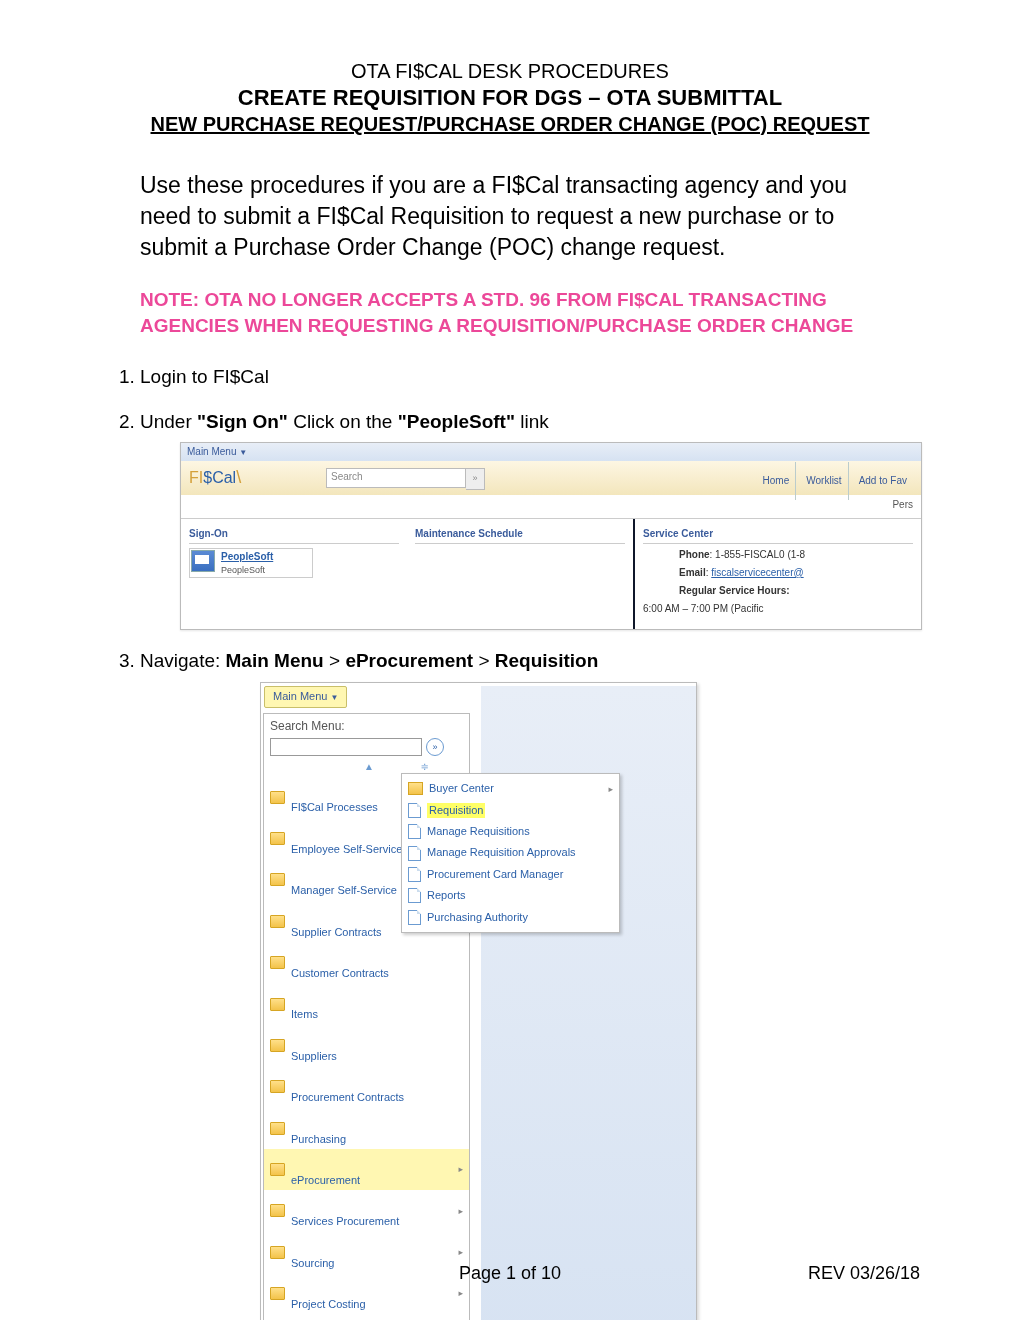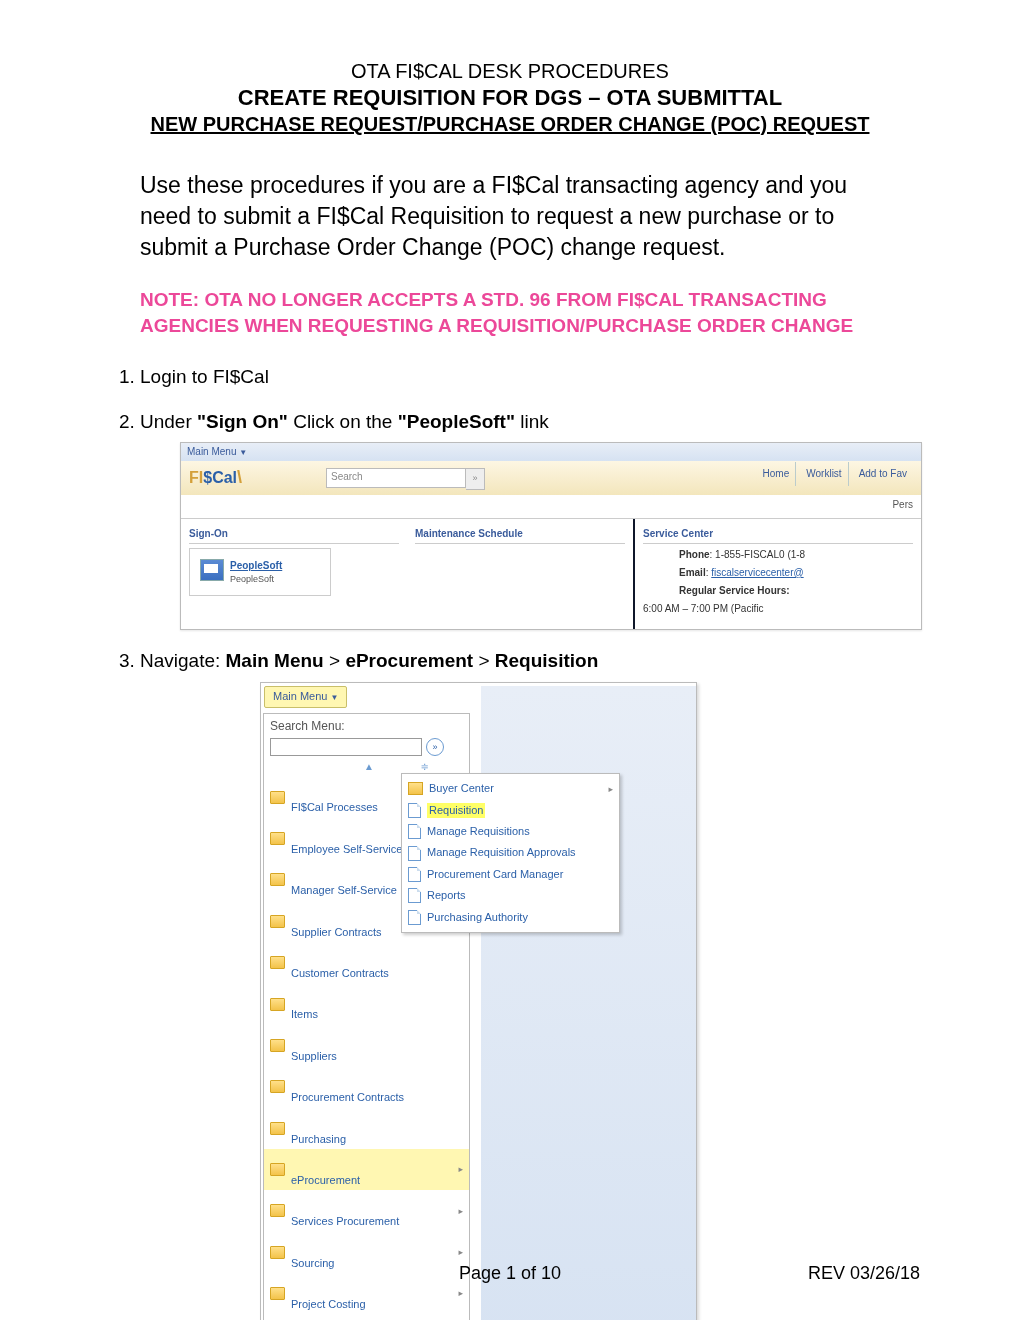--- a/index.html
+++ b/index.html
@@ -13,39 +13,39 @@
   ol.steps{font-size:19px;margin:26px 0 0 14px;padding-left:26px;}
   ol.steps>li{margin-bottom:18px;line-height:1.4;}
   .b{font-weight:bold;}
 
   
   .shot{margin:6px 0 0 40px;border:1px solid #bbb;width:740px;font-family:Arial;font-size:11px;color:#333;box-shadow:0 1px 2px rgba(0,0,0,.1);}
   .s1-top{background:linear-gradient(#e8eef7,#d6e2f2);height:18px;display:flex;align-items:center;padding:0 6px;}
   .s1-top .mm{color:#3a5b9b;font-size:10px;}
   .s1-top .mm .tri{font-size:8px;color:#3a5b9b;}
   .s1-band{background:linear-gradient(#fdf6e3,#f3e6bc);height:34px;display:flex;align-items:center;padding:0 8px;position:relative;}
-  .s1-band .logo{font-size:16px;font-weight:bold;}
+  .s1-band .logo{font-size:16px;font-weight:normal;}
   .s1-band .logo .fi{color:#d4a03a;}
   .s1-band .logo .sc{color:#2a5fa8;}
   .s1-band .logo .al{color:#2a5fa8;}
   .s1-band .logo .sw{color:#d4a03a;font-size:18px;}
   .s1-band .searchwrap{position:absolute;left:145px;top:7px;display:flex;}
   .s1-band .sin{width:130px;height:16px;border:1px solid #bbb;font-size:10px;padding:1px 4px;color:#888;background:#fff;}
   .s1-band .sbtn{width:18px;height:20px;border:1px solid #bbb;border-left:none;background:#eee;display:flex;align-items:center;justify-content:center;font-size:9px;color:#888;}
   .s1-links{position:absolute;right:8px;top:1px;display:flex;gap:4px;font-size:10px;color:#3a5b9b;}
-  .s1-links span{padding:5px 6px;border-right:1px solid #bcc;}
+  .s1-links span{padding:12px 6px;border-right:1px solid #bcc;}
   .s1-links span:last-child{border-right:none;}
   .s1-tabs{height:20px;border-bottom:1px solid #ccc;text-align:right;padding:3px 8px 0 0;font-size:10px;color:#555;}
   .s1-body{display:flex;min-height:110px;}
   .s1-col{padding:4px 8px;font-size:10px;}
   .s1-col .colh{color:#3a5b9b;font-weight:bold;border-bottom:1px solid #ccc;padding-bottom:2px;margin-bottom:4px;margin-top:4px;}
   .s1-c1{width:210px;}
   .s1-c2{width:210px;}
   .s1-c3{flex:1;border-left:2px solid #0f172a;}
-  .ps-link{display:flex;align-items:flex-start;gap:6px;border:1px solid #ccc;padding:10px;width:120px;background:#fff;}
+  .ps-link{display:flex;align-items:flex-start;gap:6px;border:1px solid #ccc;padding:1px;width:120px;background:#fff;}
   .ps-ic{width:22px;height:20px;background:linear-gradient(#5b8bd4,#3a6fc0);border:1px solid #8aa;position:relative;}
   .ps-ic::after{content:"";position:absolute;left:3px;top:4px;width:14px;height:9px;background:#fff;}
   .ps-txt .p1{font-weight:bold;text-decoration:underline;color:#2a5fa8;font-size:10px;}
   .ps-txt .p2{font-size:9px;color:#555;}
   .sc-row{margin-bottom:4px;}
   .sc-row .lbl{font-weight:bold;font-size:10px;margin-left:36px;}
   .sc-row .val{font-size:10px;}
   .sc-row .em{color:#2a5fa8;text-decoration:underline;font-size:10px;}
 
   

